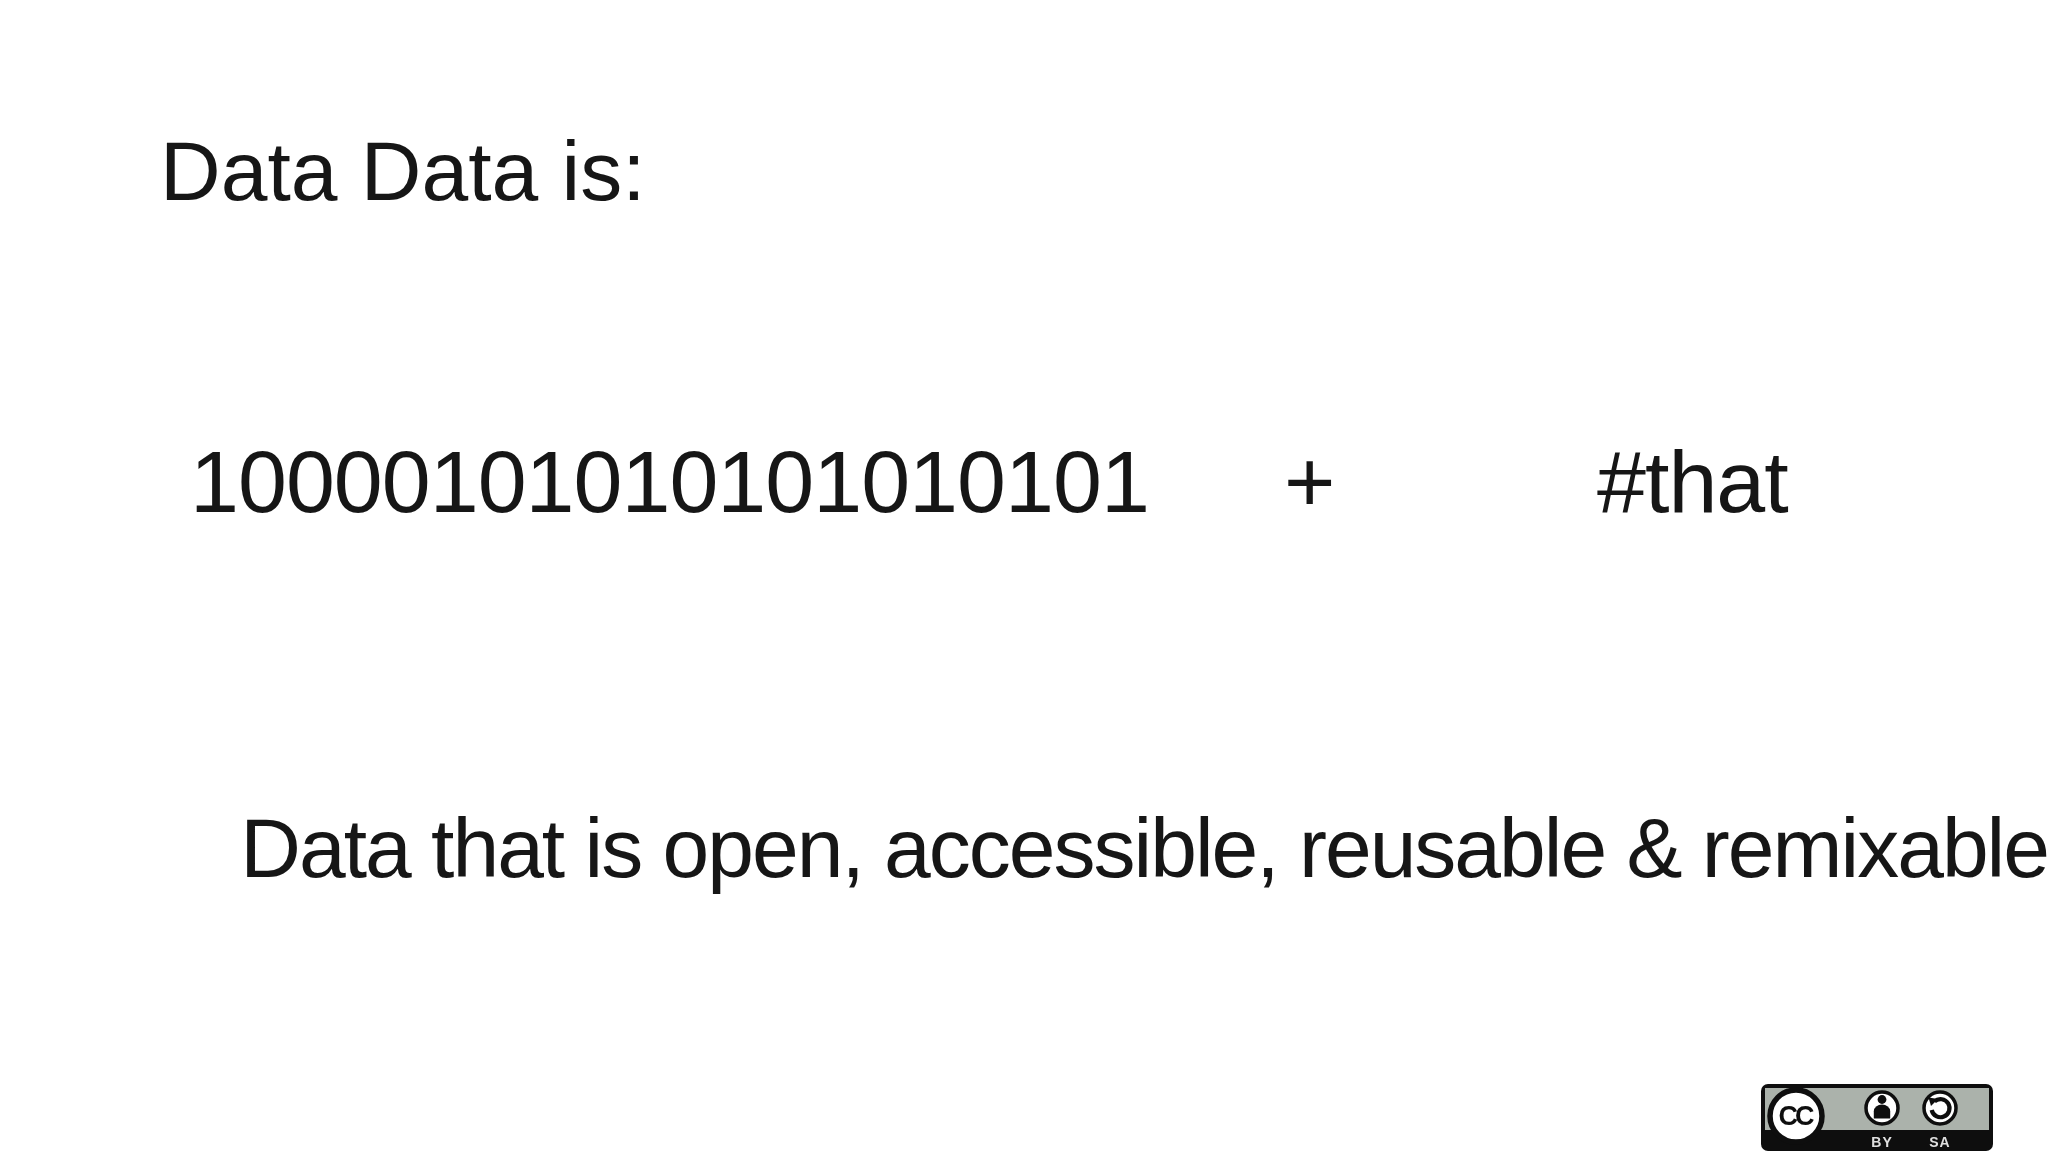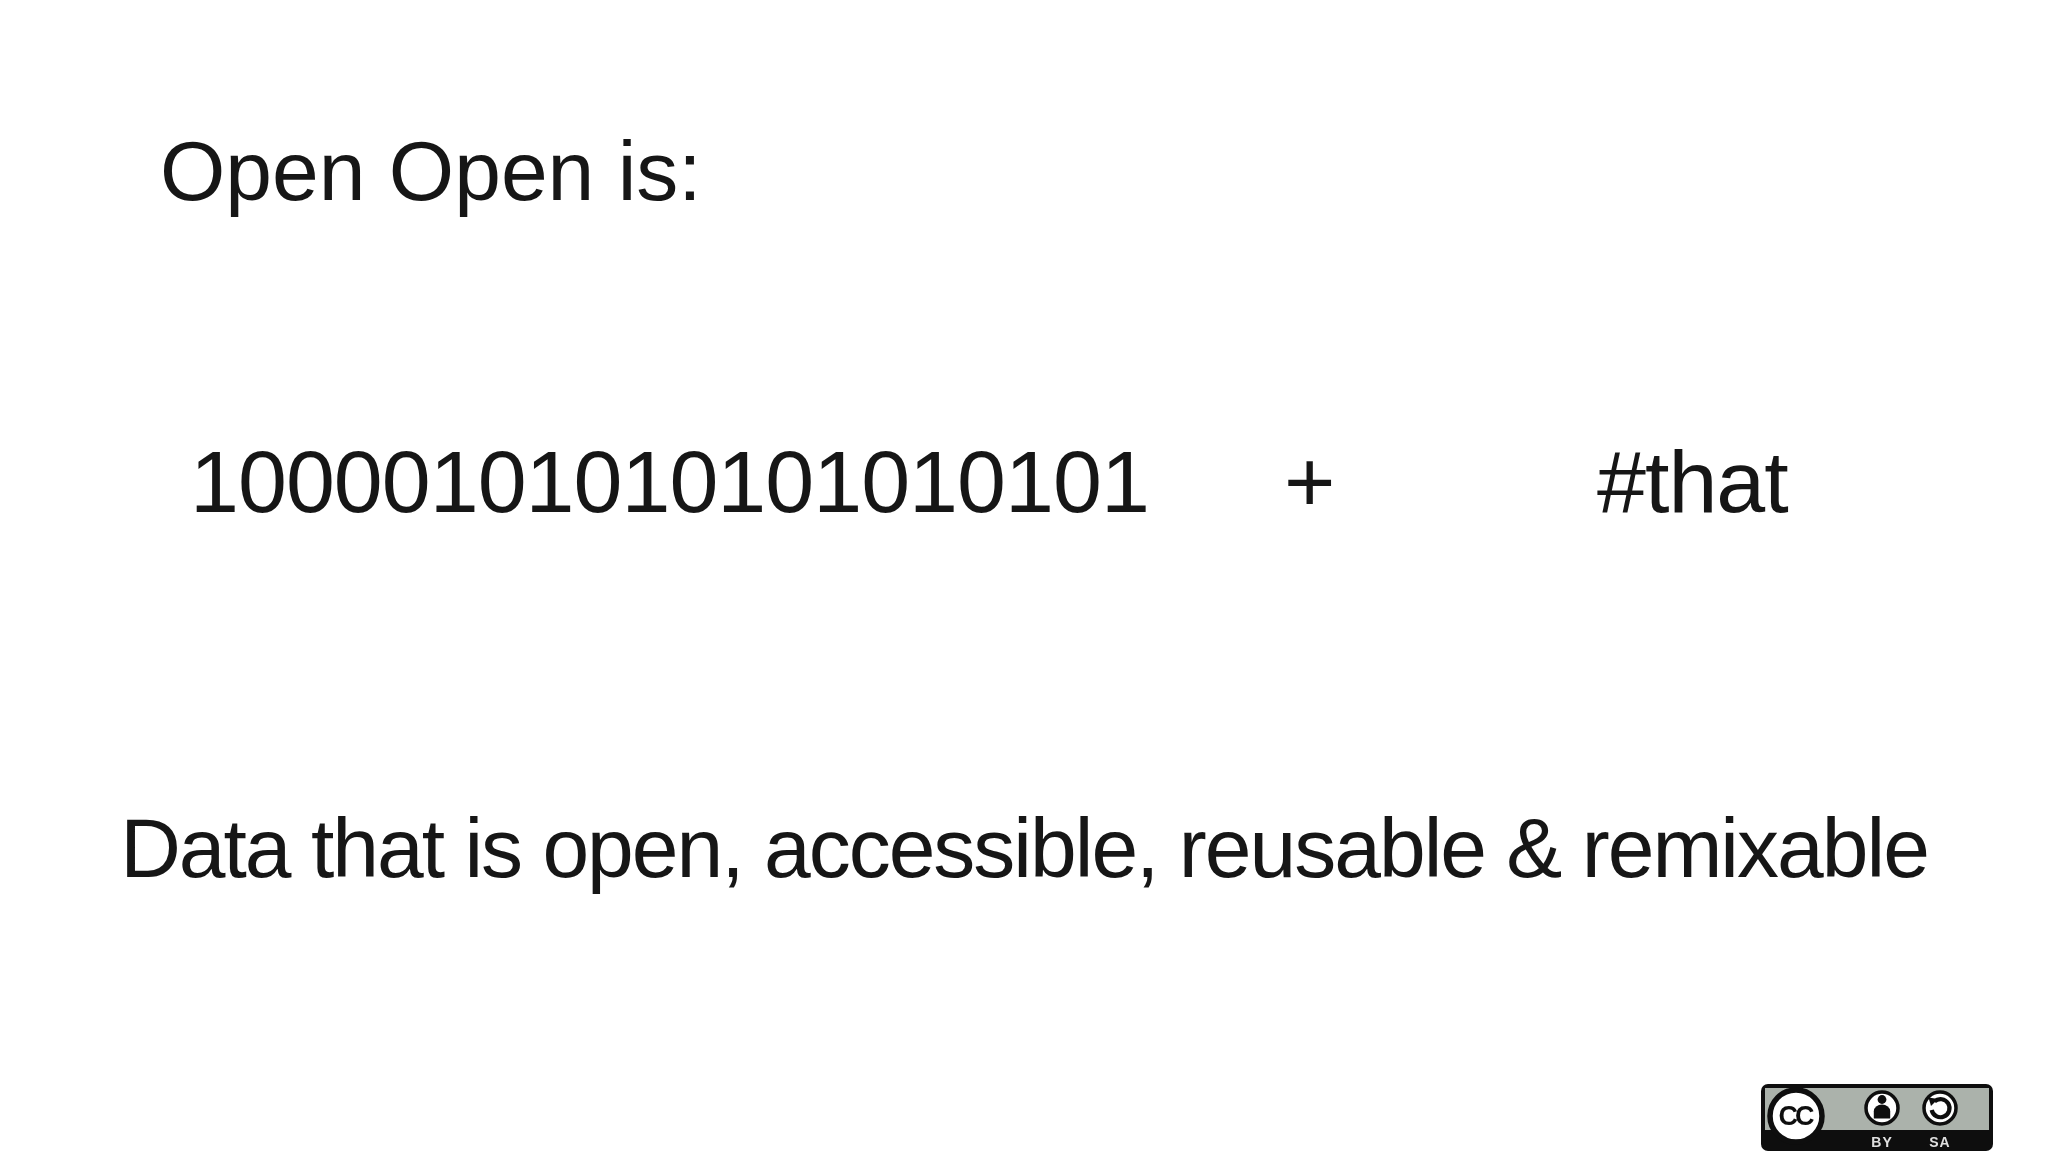--- a/index.html
+++ b/index.html
@@ -22,21 +22,21 @@
   .plus {
     left: 1284px; top: 438px;
     font-size: 88px;
   }
   .hashtag {
     left: 1597px; top: 438px;
     font-size: 88px; letter-spacing: -1px;
   }
   .definition {
     left: 0; right: 0; top: 806px;
-    text-align: center;
+    text-align: right;
     font-size: 84px; letter-spacing: -2px;
   }
   .badge {
     left: 1760px; top: 1083px; width: 234px; height: 69px;
     cursor: pointer;
   }
   .badge svg { display: block; }
   .badge-label-text {
     font-family: "Liberation Sans", sans-serif;
     font-weight: bold; font-size: 14px; letter-spacing: 1px;
@@ -46,21 +46,21 @@
     font-family: "Liberation Sans", sans-serif;
     font-weight: bold; font-size: 27px; letter-spacing: -3px;
     fill: var(--badge-bg, #0e0e0e);
   }
 </style>
 </head>
 <body>
 
 <div>
 
-  <div class="abs title">Open Open is:</div>
+  <div class="abs title">Data Data is:</div>
 
   <div class="abs binary">10000101010101010101</div>
 
   <div class="abs plus">+</div>
 
   <div class="abs hashtag">#that</div>
 
   <div class="abs definition">Data that is open, accessible, reusable &amp; remixable</div>
 
   <div class="abs badge">

